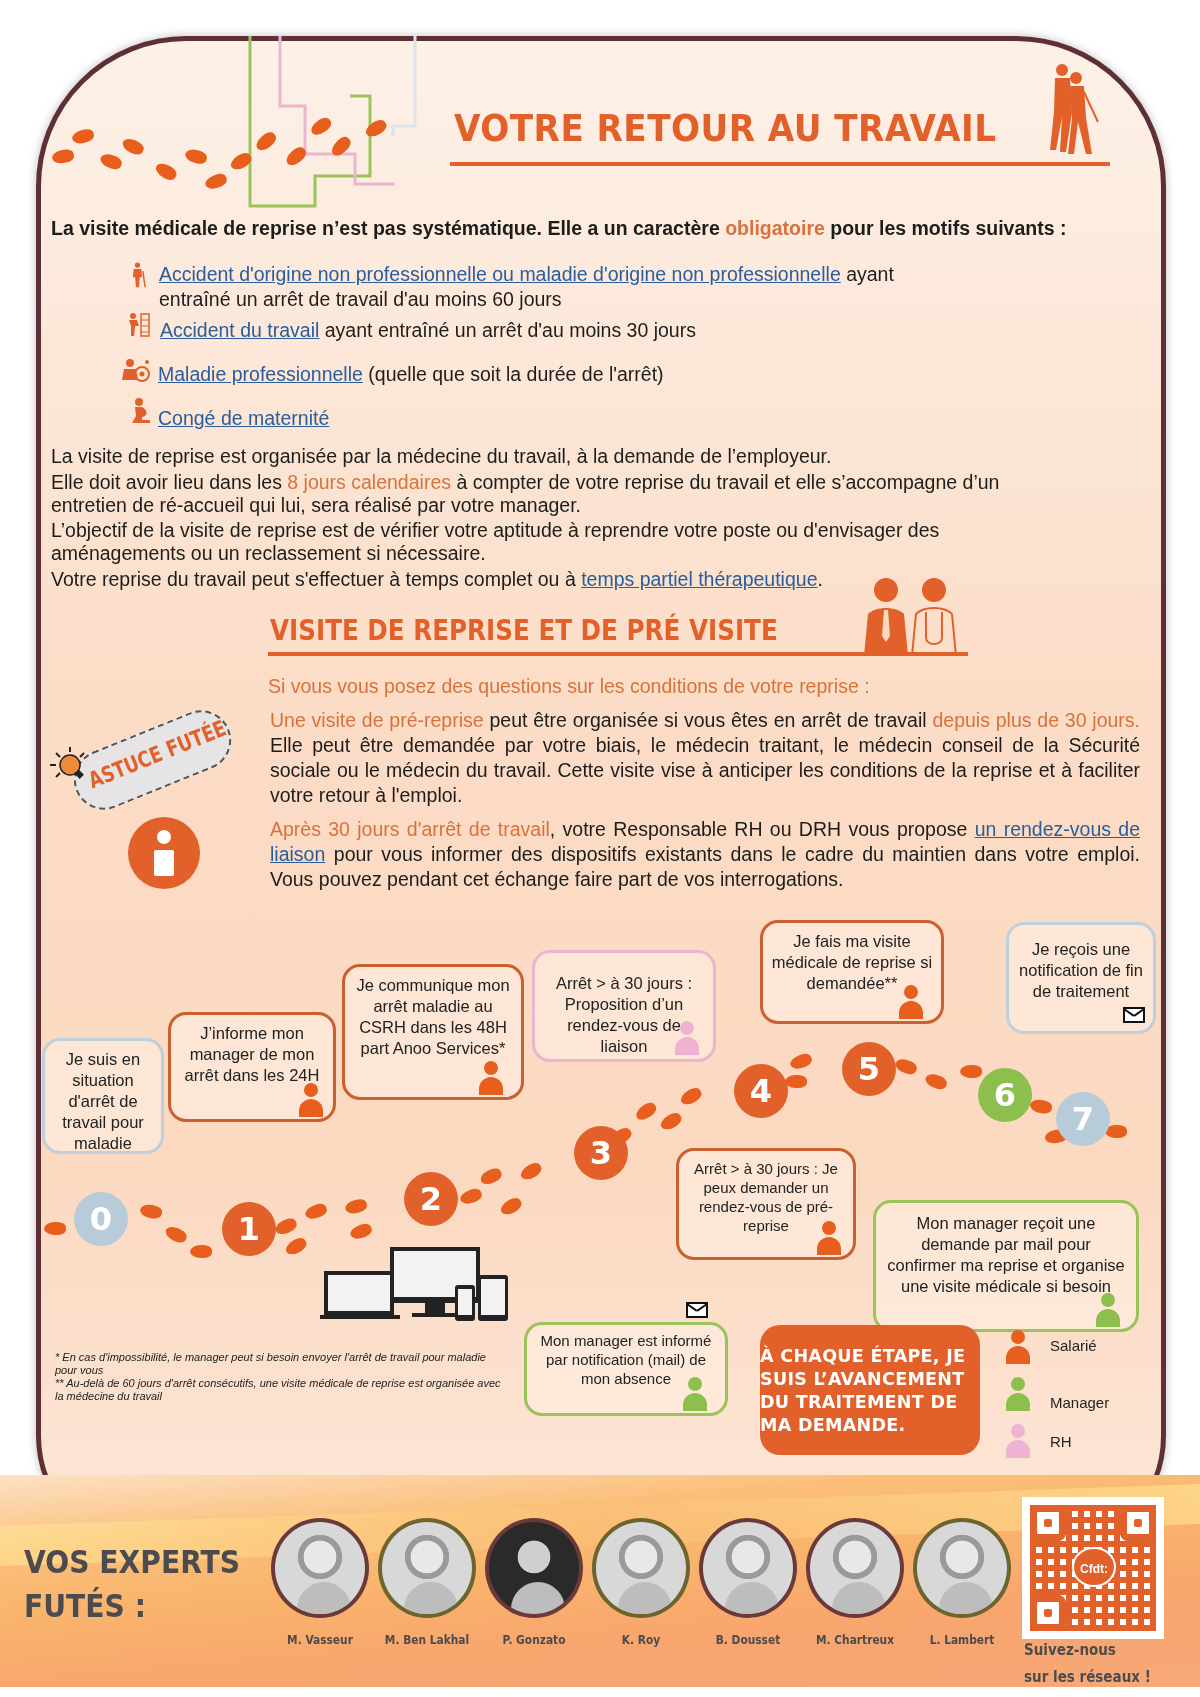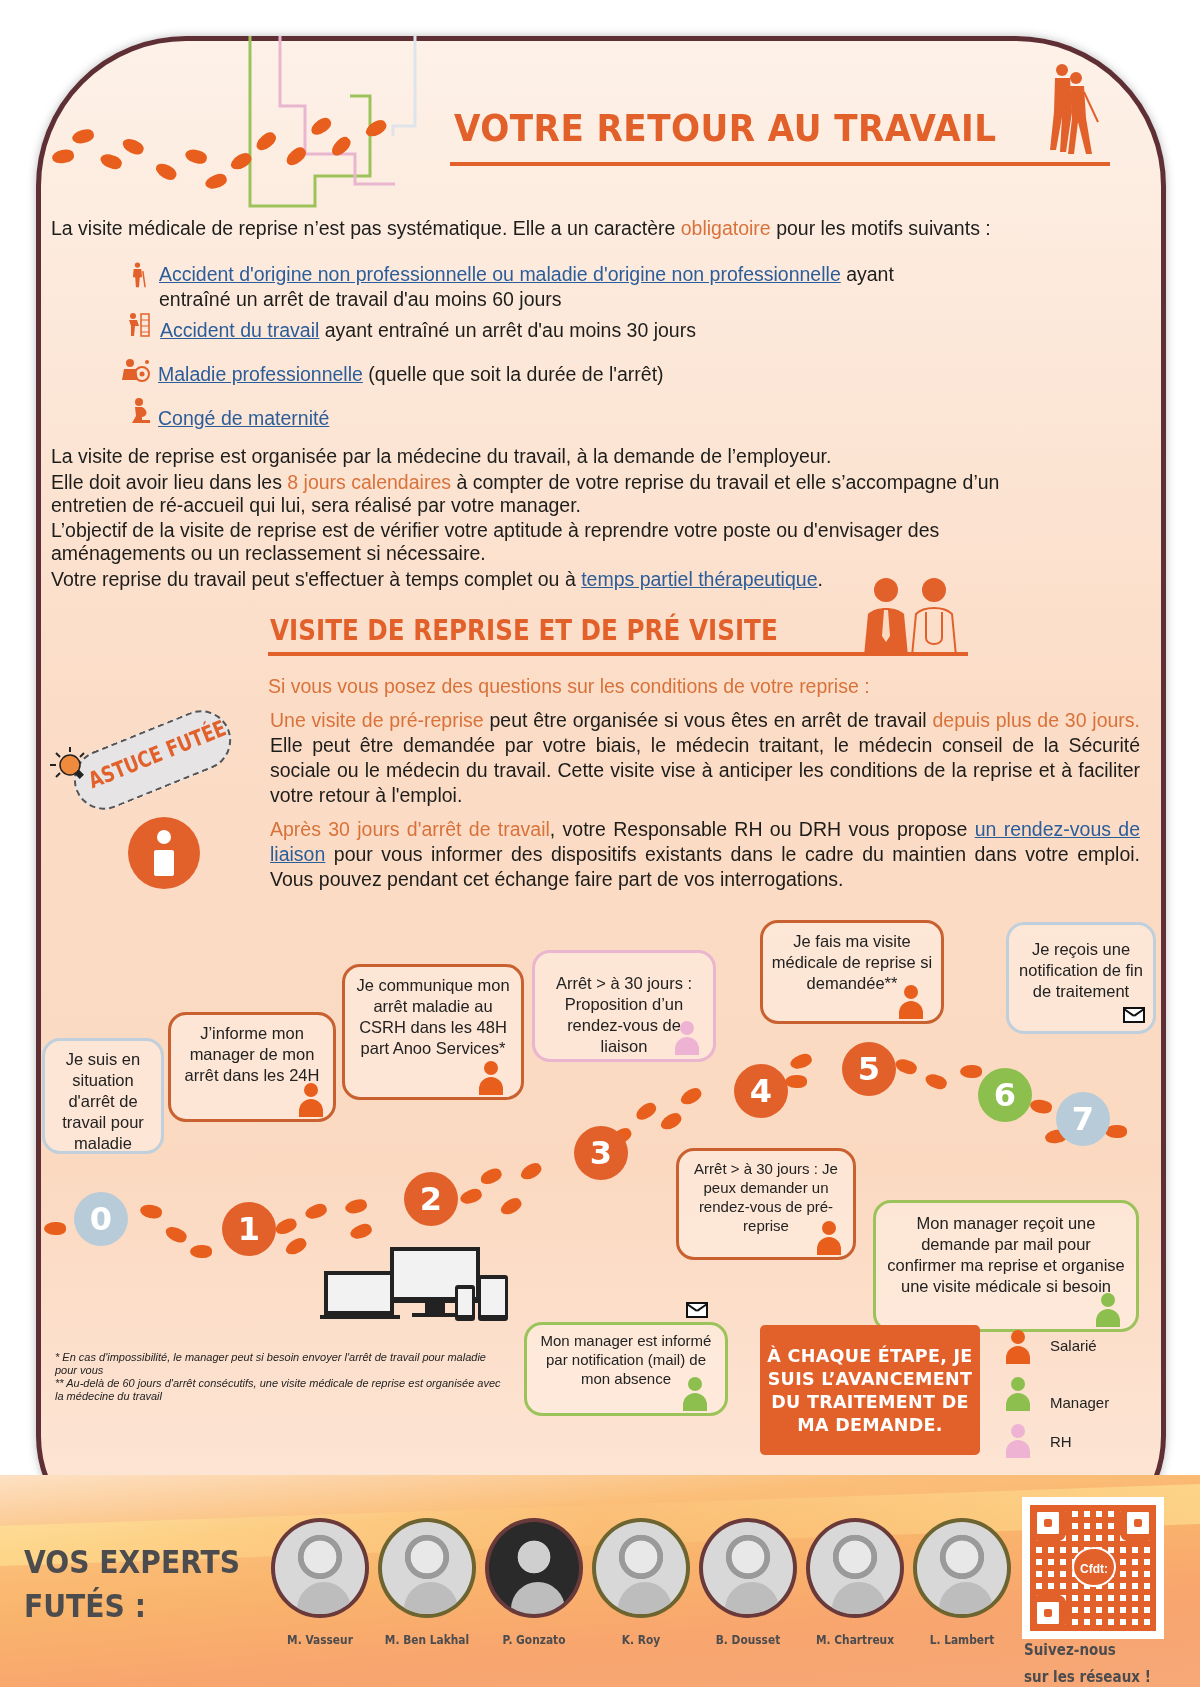--- a/index.html
+++ b/index.html
@@ -64,21 +64,21 @@
   .mail::after { right: -1px; transform: rotate(-35deg); transform-origin: right; }
 
   .num { position: absolute; width: 54px; height: 54px; border-radius: 50%; color: #fff; font-family: "DejaVu Sans", sans-serif; font-weight: bold; font-size: 32px; text-align: center; line-height: 54px; }
   .n-orange { background: #e2602a; }
   .n-blue { background: #b8cbd9; }
   .n-green { background: #8dbf4f; }
 
   .devices { position: absolute; left: 320px; top: 1245px; width: 190px; height: 80px; }
   .notes { position: absolute; left: 55px; top: 1351px; width: 450px; font-size: 11px; line-height: 13px; font-style: italic; color: #222; }
 
-  .cta { position: absolute; left: 760px; top: 1325px; width: 220px; height: 130px; border-radius: 5px; background: #e2602a; color: #fff; font-family: "DejaVu Sans", sans-serif; font-weight: bold; font-size: 17.5px; line-height: 23px; text-align: center; padding-top: 20px; letter-spacing: 0.3px; }
+  .cta { position: absolute; left: 760px; top: 1325px; width: 220px; height: 130px; border-radius: 20px; background: #e2602a; color: #fff; font-family: "DejaVu Sans", sans-serif; font-weight: bold; font-size: 17.5px; line-height: 23px; text-align: left; padding-top: 20px; letter-spacing: 0.3px; }
 
   .legend-label { position: absolute; left: 1050px; font-size: 15px; color: #222; }
 
   
   .footer { position: absolute; left: 0; top: 1475px; width: 1200px; height: 212px;
     background: linear-gradient(175deg, #fde1c4 0%, #fbbf7a 25%, #f9b46c 45%, #f8a56e 70%, #f6a877 100%); }
   .footer::before { content:""; position:absolute; left:0; top:30px; width:1200px; height:40px; background: linear-gradient(90deg, rgba(255,230,150,0.6), rgba(255,200,120,0.2), rgba(255,230,150,0.6)); transform: skewY(-2deg); }
   .experts-title { position: absolute; left: 24px; top: 1540px; font-family: "DejaVu Sans", sans-serif; font-weight: bold; font-size: 32px; line-height: 44px; color: #4c4b4d; transform: scaleX(0.88); transform-origin: left; }
   .expert { position: absolute; top: 1518px; width: 100px; text-align: center; }
   .expert .ph { width: 98px; height: 100px; border-radius: 50%; border: 4px solid #6a3a3a; background: radial-gradient(circle at 50% 38%, #e8e8e8 0 22%, #9a9a9a 23% 30%, #d8d8d8 31% 100%); margin: 0 auto; position: relative; overflow: hidden; }
@@ -126,21 +126,21 @@
   <div class="title">VOTRE RETOUR AU TRAVAIL</div>
   <svg class="walkers" viewBox="0 0 60 100">
     <circle cx="22" cy="8" r="6" fill="#e2602a"></circle>
       <circle cx="36" cy="16" r="6" fill="#e2602a"></circle>
     <path d="M15 16 L30 16 L32 50 L26 90 L20 90 L22 55 L16 88 L10 88 L14 50 Z" fill="#e2602a"></path>
     <path d="M30 24 L44 24 L46 56 L52 92 L46 92 L38 60 L34 92 L28 92 L32 56 Z" fill="#e2602a"></path>
     <line x1="44" y1="30" x2="58" y2="60" stroke="#e2602a" stroke-width="2"></line>
   </svg>
 </div>
 
-<div class="p" style="left:51px;top:217px;width:1100px;">
+<div class="p" style="left:51px;top:217px;width:1100px;font-weight:bold;">
   <span>La visite médicale de reprise n’est pas systématique. Elle a un caractère </span><span class="orange">obligatoire</span><span> pour les motifs suivants :</span>
 </div>
 
 <svg class="motif-icon" style="left:127px;top:262px;" viewBox="0 0 24 34">
     <circle cx="10" cy="4" r="3.5" fill="#e2602a"></circle>
     <path d="M5 9 H15 L16 20 L13 20 L12 33 H8 L7 20 L4 20Z" fill="#e2602a"></path>
     <line x1="17" y1="12" x2="20" y2="33" stroke="#e2602a" stroke-width="2"></line>
   </svg>
 <div class="motif" style="left:159px;top:262px;">
   <span class="link">Accident d'origine non professionnelle ou maladie d'origine non professionnelle</span><span> ayant</span><br>

